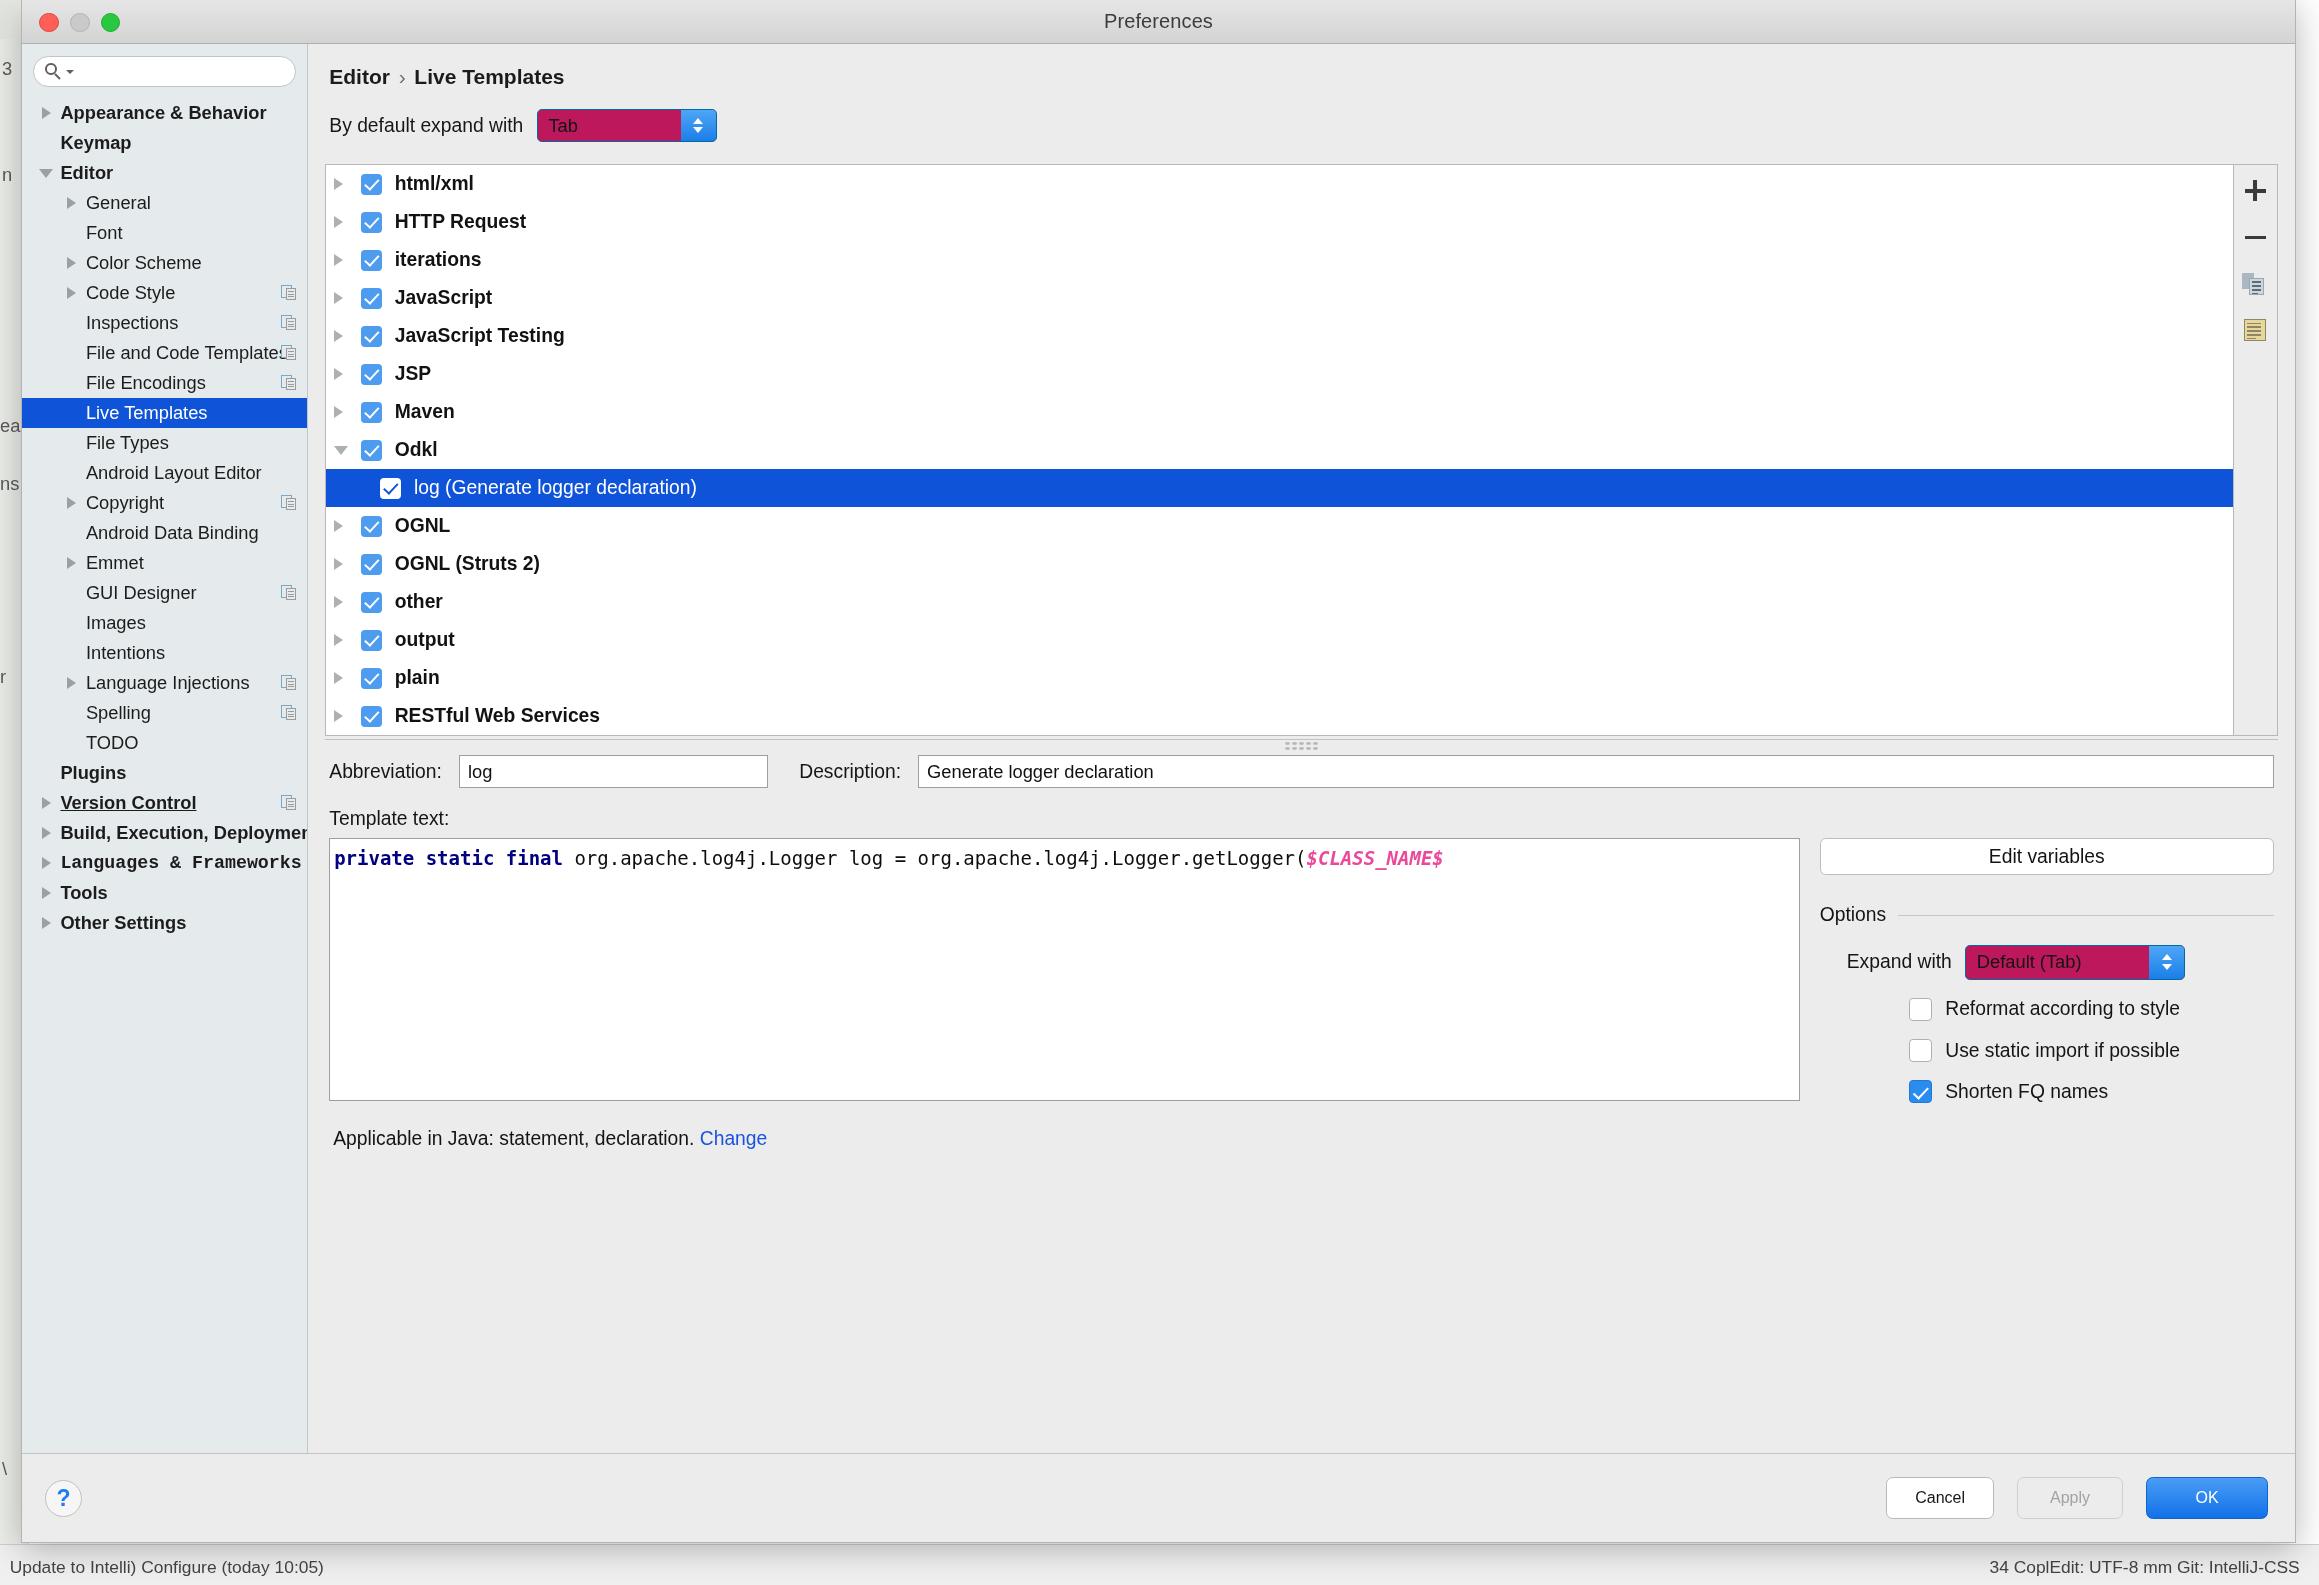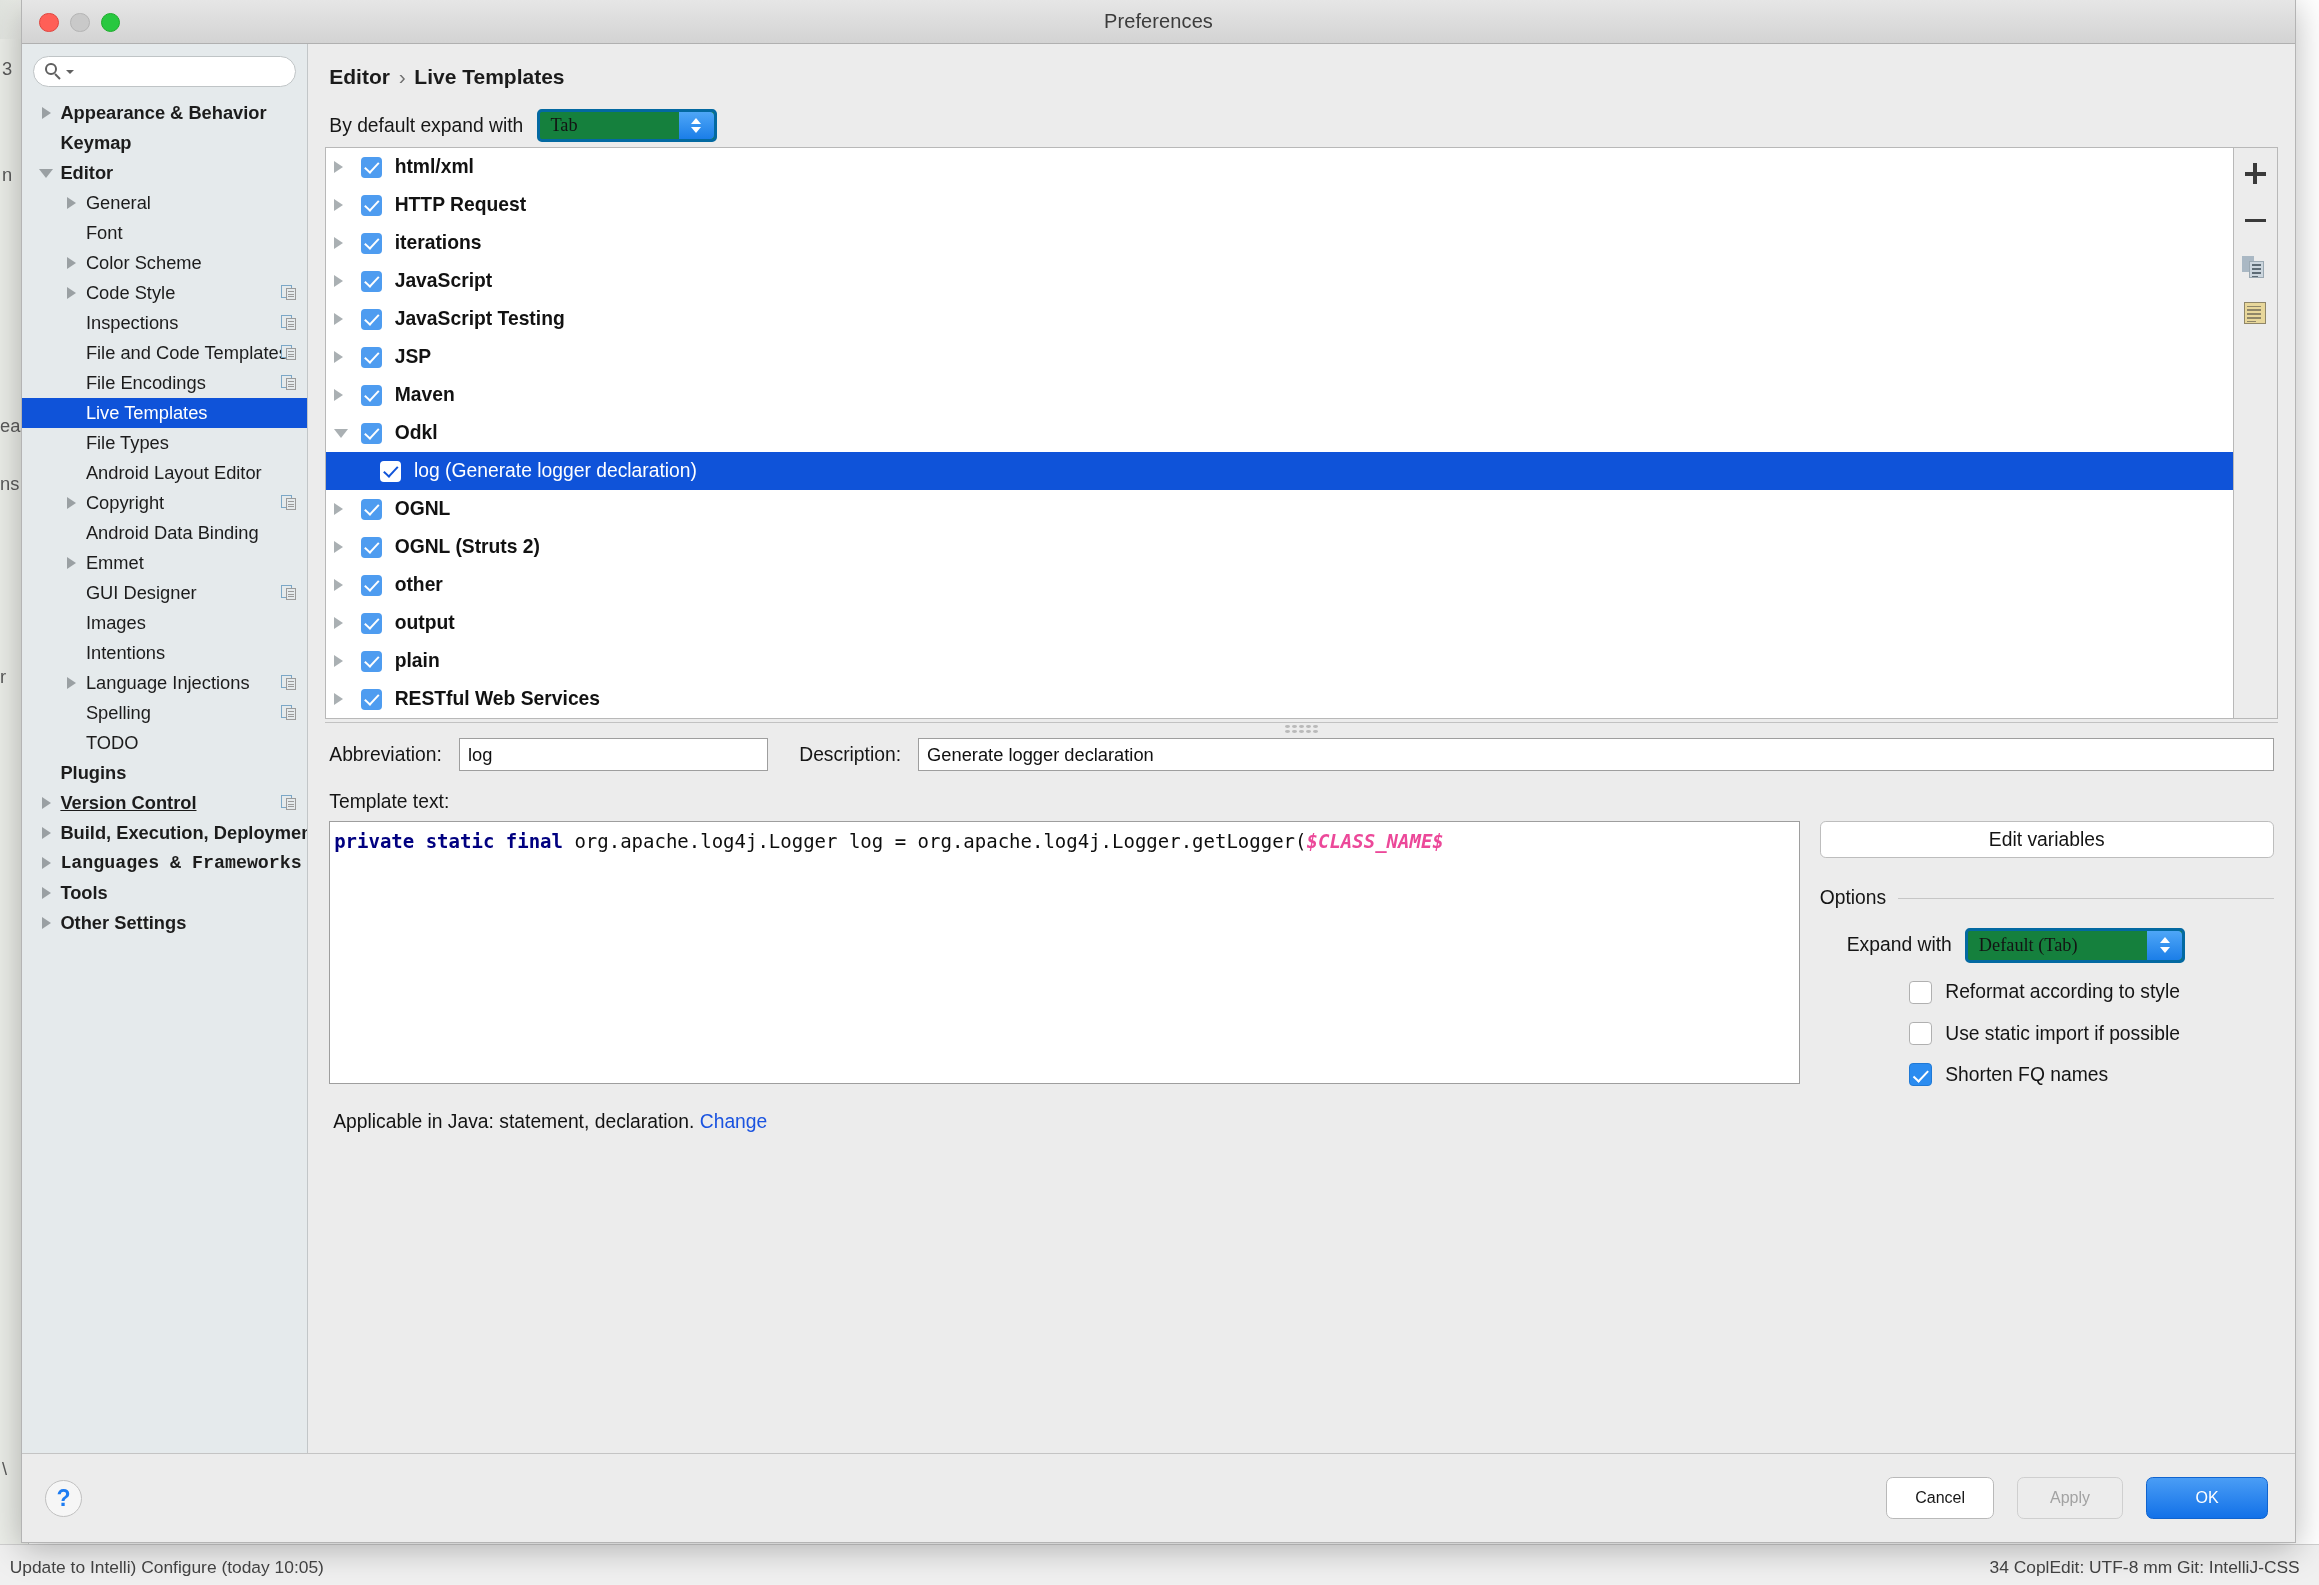--- a/index.html
+++ b/index.html
@@ -156,42 +156,42 @@
   }
   .breadcrumb .sep { color: #6f6f6f; font-weight: normal; font-size: 21px; }
 
   .expand-row {
     display: flex; align-items: center; gap: 13.5px;
     margin: 20px 0 0 3.9px;
   }
   .expand-label { font-size: 19.3px; color: #171717; }
   .mac-select {
     position: relative; height: 33px; width: 180px;
-    background: #15803d; border: 3px solid #0369a1; border-radius: 4.8px;
+    background: #be185d; border: 1px solid #0369a1; border-radius: 4.8px;
     display: flex; align-items: center; padding-left: 10.6px;
-    font-size: 18.3px; color: #131313; font-family: Liberation Serif, serif;
+    font-size: 18.3px; color: #131313;
   }
   .mac-select .stepper {
     position: absolute; right: 0; top: 0; bottom: 0; width: 35px;
     background: linear-gradient(to bottom, #4ea6f7 0%, #1b7ee8 100%);
     border-radius: 0 3.9px 3.9px 0;
     display: flex; flex-direction: column; align-items: center; justify-content: center;
     gap: 3.9px;
   }
   .stepper .chev {
     width: 0; height: 0;
     border-left: 5.8px solid transparent; border-right: 5.8px solid transparent;
   }
   .stepper .chev.up { border-bottom: 6.8px solid #ffffff; }
   .stepper .chev.down { border-top: 6.8px solid #ffffff; }
   .mac-select.small { width: 220px; height: 35px; }
 
   
   .list-area {
-    margin-top: 5px;
+    margin-top: 22px;
     display: flex; align-items: stretch;
     height: 572px;
   }
   .tmpl-list {
     flex: 1; min-width: 0;
     background: #ffffff;
     border: 1px solid #b8b8b8;
     overflow: hidden;
     position: relative;
   }

